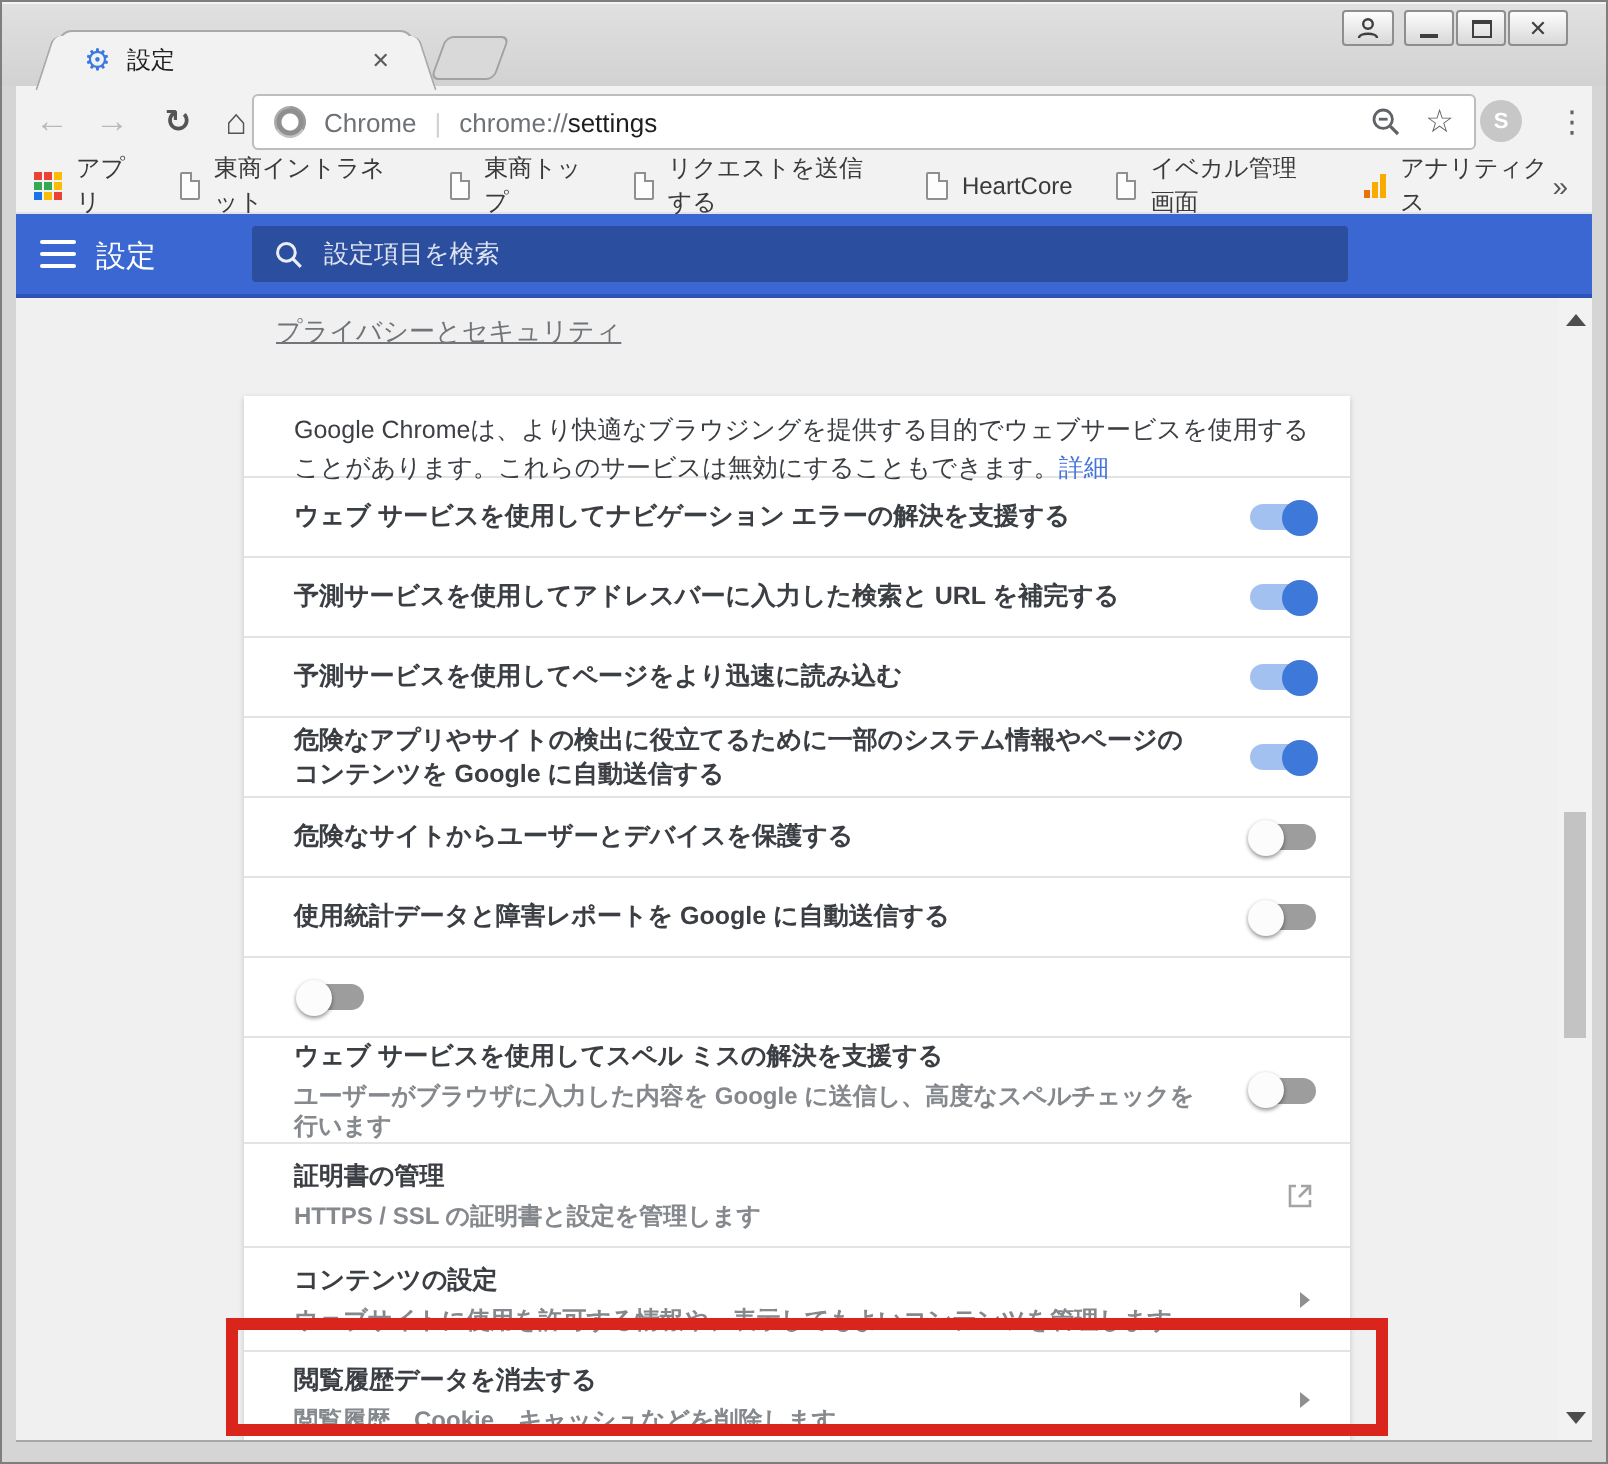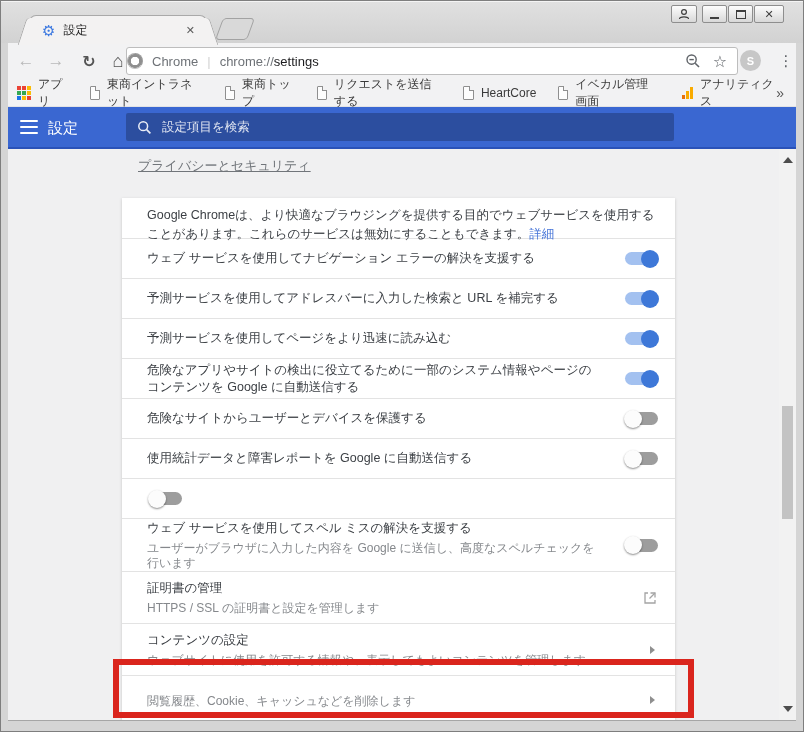--- a/index.html
+++ b/index.html
@@ -37,21 +37,21 @@
 
   
   .toolbar { position:absolute; left:7px; right:7px; top:42px; height:36px; background:#f2f2f3; }
   .navbtn { position:absolute; top:5px; width:26px; height:26px; display:flex; align-items:center;
             justify-content:center; font-size:17px; border-radius:13px; }
   .nav-back { left:5px; color:#b9b9b9; }
   .nav-fwd { left:35px; color:#b9b9b9; }
   .nav-reload { left:68px; color:#555; font-size:16px; font-weight:bold; }
   .nav-home { left:97px; color:#555; font-size:18px; }
   .addressbar { position:absolute; left:118px; top:4px; width:612px; height:28px; background:#fff;
-                border:1px solid #bdbdbd; border-radius:3px; display:flex; align-items:center; padding-left:0; }
+                border:1px solid #bdbdbd; border-radius:3px; display:flex; align-items:center; padding-left:10px; }
   .chrome-ball { width:16px; height:16px; border-radius:50%; flex:none;
      background: radial-gradient(circle at 50% 50%, #ffffff 0 4px, #8f8f8f 4.5px 6.5px, transparent 7px),
                  conic-gradient(#9a9a9a 0 120deg, #c2c2c2 0 240deg, #adadad 0 360deg); }
   .url-engine { margin-left:9px; font-size:13px; color:#6e7277; }
   .url-divider { margin:0 9px; color:#d2d2d2; font-size:13px; }
   .url-scheme { font-size:13px; color:#6e7277; }
   .url-host { font-size:13px; color:#1d1d1f; }
   .ab-icons { position:absolute; right:10px; top:0; height:26px; display:flex; align-items:center; gap:12px; }
   .star-icon { font-size:16px; color:#5f6368; }
   .ext-badge { position:absolute; left:732px; top:7px; width:21px; height:21px; border-radius:50%;
@@ -94,21 +94,21 @@
   .section-title { position:absolute; left:130px; top:8px; font-size:13px; color:#71757a;text-decoration:underline; }
   .card { position:absolute; left:114px; top:49px; width:553px; bottom:0; background:#fff;
           box-shadow:0 1px 3px rgba(0,0,0,0.18); }
   .intro { padding:8px 18px 0 25px; font-size:12.5px; line-height:19px; color:#3b3f44; height:40px; }
   .intro a { color:#4574d8; text-decoration:none; }
   .row { display:flex; align-items:center; border-top:1px solid #e3e3e3; padding:0 16px 0 25px; }
   .row-h40 { height:40px; }
   .row-h53 { height:53px; }
   .row-h52 { height:52px; }
   .row-last { height:48px; }
-  .row-text { flex:1; padding-right:22px; }
+  .row-text { flex:1; padding-right:22px;font-weight:bold; }
   .row-label { font-size:12.5px; line-height:17px; color:#3b3f44; }
   .row-sub { font-size:12px; line-height:15px; color:#85888c; margin-top:4px; }
   .row-control { flex:none; width:36px; display:flex; justify-content:flex-end; align-items:center; }
 
   .toggle { position:relative; width:33px; height:13px; border-radius:7px; margin-right:1px; }
   .toggle .knob { position:absolute; top:-2.5px; width:18px; height:18px; border-radius:50%; }
   .toggle.on { background:#a3c1f0; }
   .toggle.on .knob { right:-1px; background:#3e78d8; }
   .toggle.off { background:#9d9d9d; }
   .toggle.off .knob { left:-1px; background:#fcfcfc; box-shadow:0 1px 2px rgba(0,0,0,0.45); }
@@ -363,20 +363,21 @@
           <div class="row-label">コンテンツの設定</div>
           <div class="row-sub">ウェブサイトに使用を許可する情報や、表示してもよいコンテンツを管理します</div>
         </div>
         <div class="row-control">
             <span class="arrow-right"></span>
           </div>
       </div>
 
       <div class="row row-last">
         <div class="row-text">
+          <div class="row-label">閲覧履歴データを消去する</div>
           <div class="row-sub">閲覧履歴、Cookie、キャッシュなどを削除します</div>
         </div>
         <div class="row-control">
             <span class="arrow-right"></span>
           </div>
       </div>
     </div>
 
     <div class="highlight-box"></div>
 

